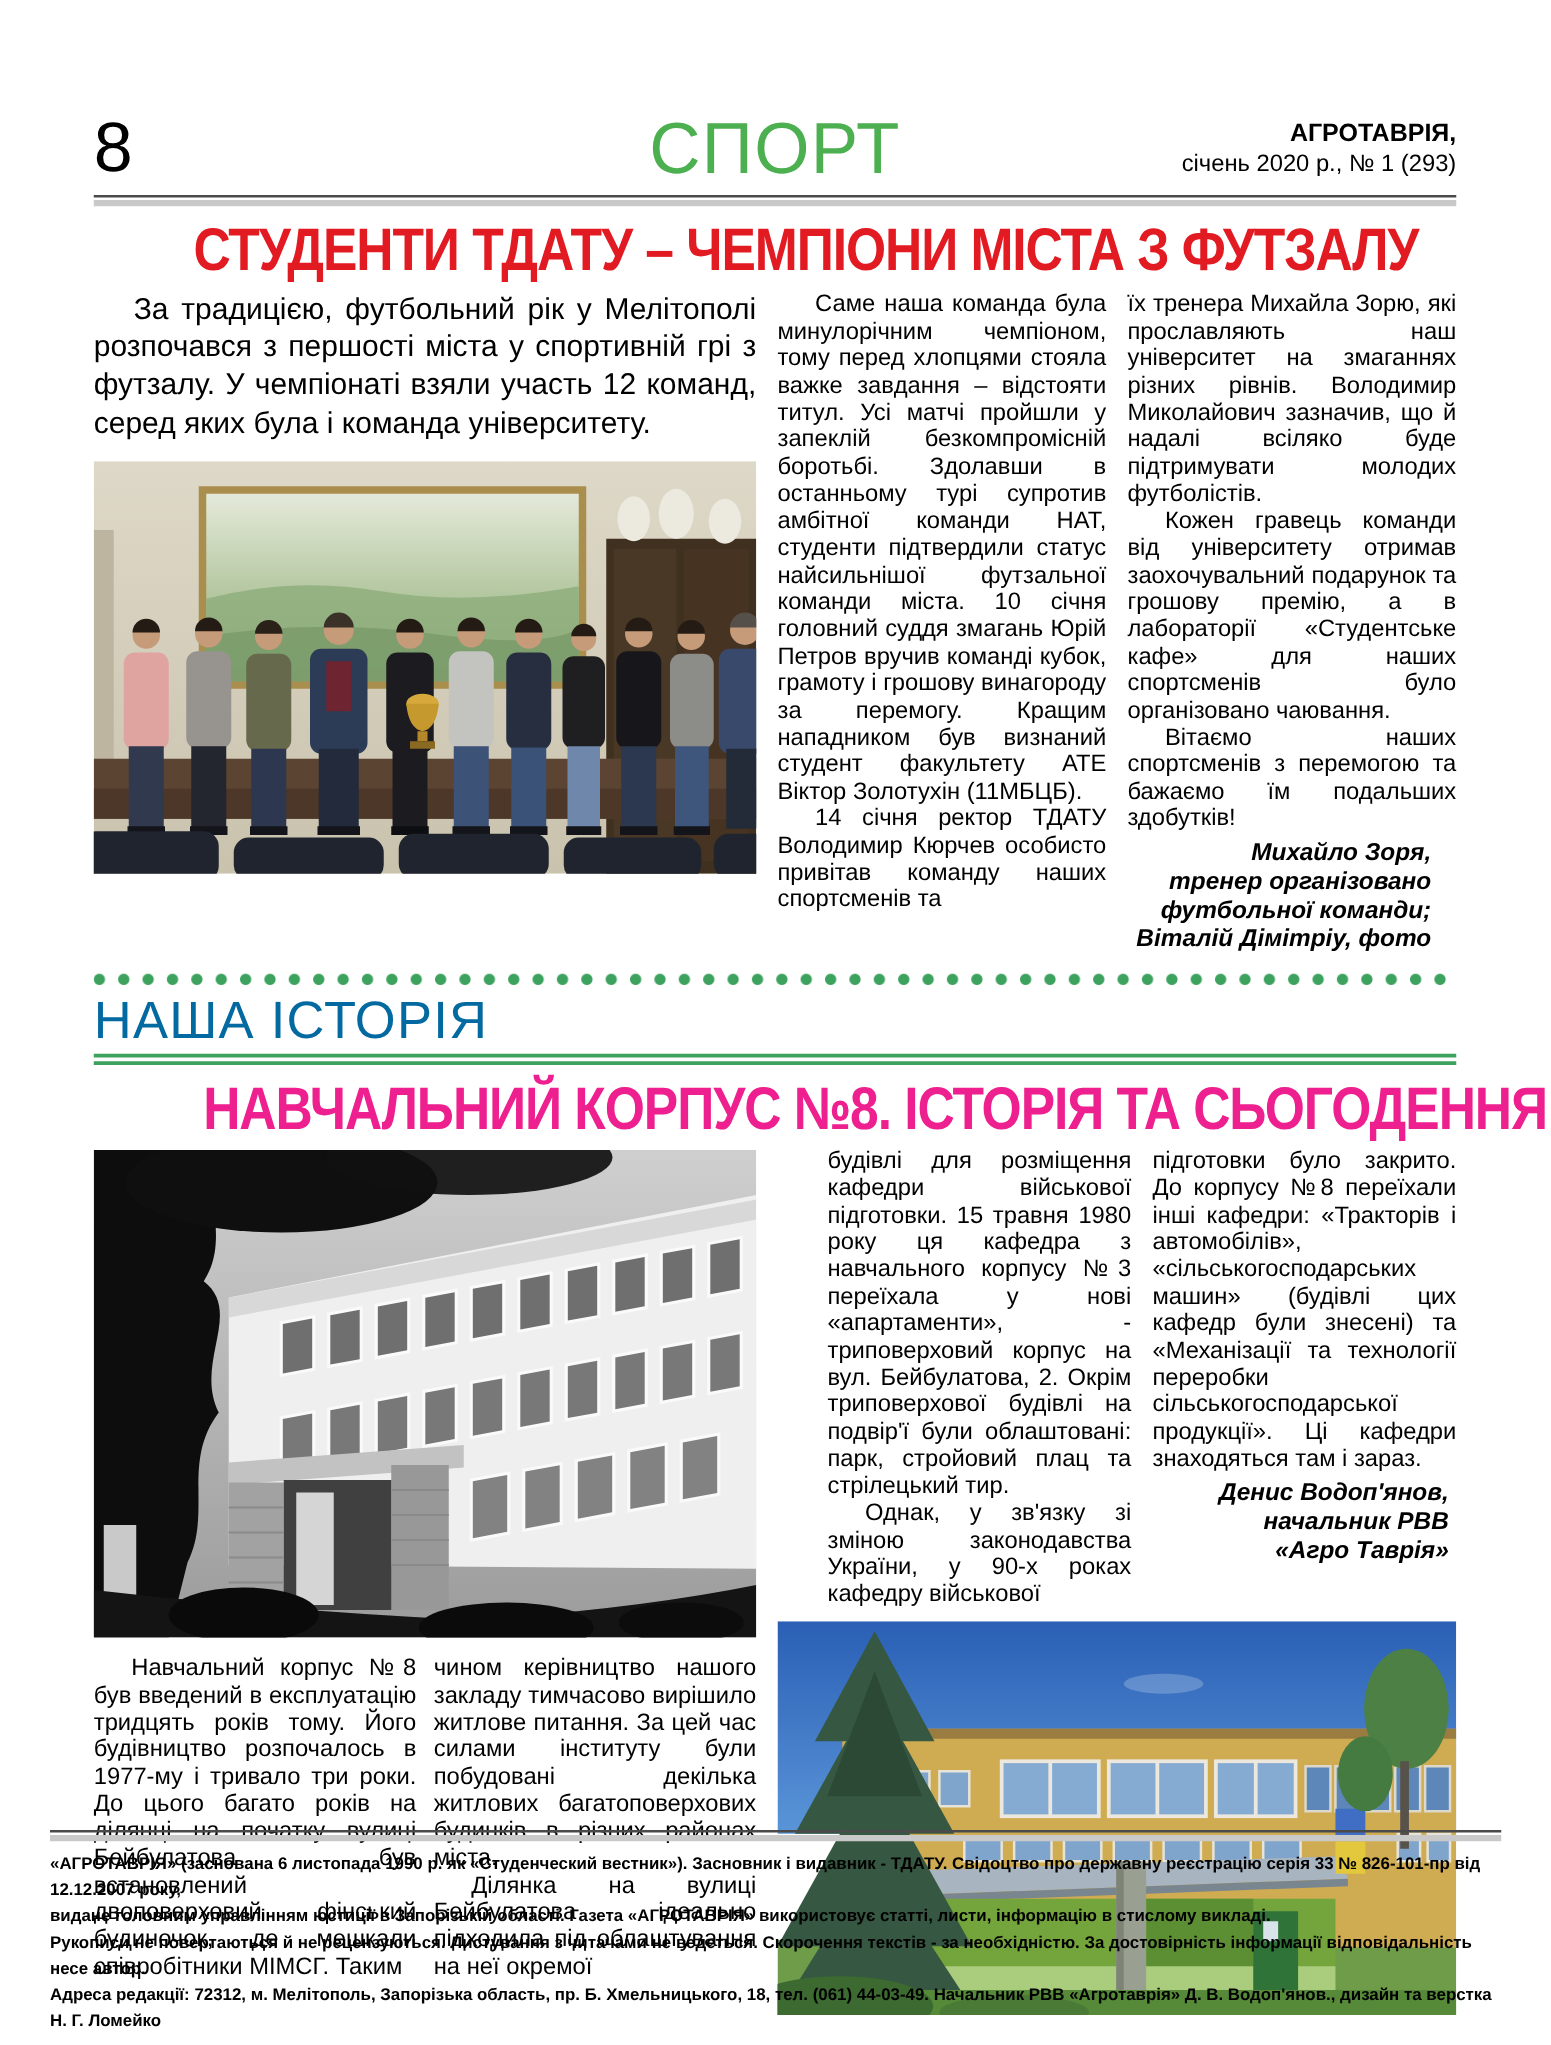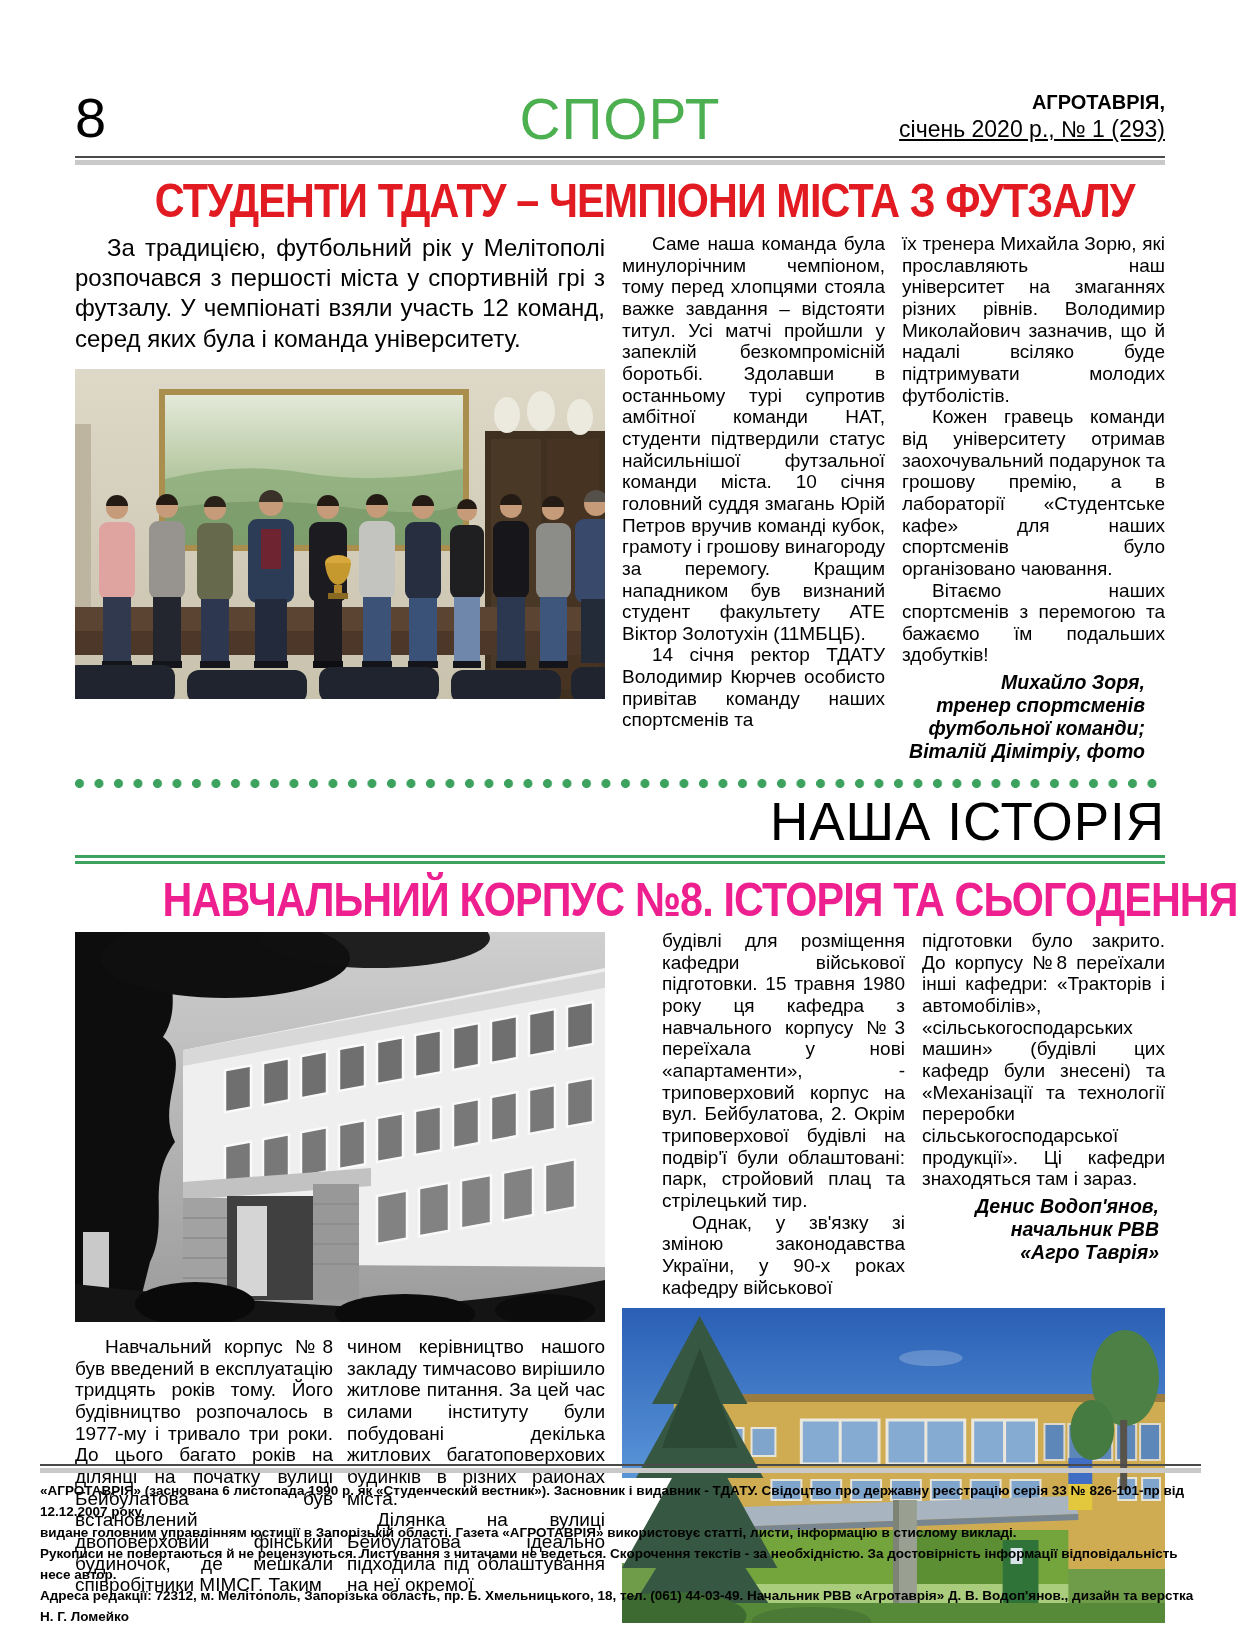--- a/index.html
+++ b/index.html
@@ -9,21 +9,21 @@
   }
   .page{padding:0 76px 0 75px;position:relative;}
 
   
   .header{position:relative;display:flex;justify-content:space-between;align-items:flex-end;padding-top:62px;height:82px;}
   .pagenum{font-size:56px;line-height:0.95;font-weight:400;}
   .section-title{position:absolute;left:50%;bottom:-4px;transform:translateX(-50%) scaleX(0.98);
     font-size:58px;font-weight:400;color:#4caf50;letter-spacing:1px;line-height:1;}
   .masthead{text-align:right;line-height:1.25;}
   .masthead .name{font-weight:bold;font-size:20px;}
-  .masthead .issue{font-size:23px;text-decoration:underline;}
+  .masthead .issue{font-size:19px;}
 
   .rule{margin-top:12px;}
   .rule .dark{height:2px;background:#4a4a4a;}
   .rule .light{height:5px;background:#c9c9c9;margin-top:2px;}
 
   .headline{margin:12px 0 4px;text-align:left;line-height:1;}
   .headline .condense{display:inline-block;transform:scaleX(0.86);transform-origin:center;white-space:nowrap;
     font-weight:700;font-size:48px;letter-spacing:-1px;}
   .headline.red .condense{color:#e21b23;}
   .headline.pink .condense{color:#ee1f8e;}
@@ -34,21 +34,21 @@
   .body-text p{font-size:19px;line-height:1.14;text-align:justify;margin:0;text-indent:30px;}
   .body-text p.noindent{text-indent:0;}
   .photo{display:block;margin-top:15px;}
   .signature{margin-top:5px;font-weight:bold;font-style:italic;font-size:19.5px;line-height:1.17;text-align:right;padding-right:20px;}
   .signature.center{text-align:right;padding-right:6px;}
 
   .dotted-divider{height:9px;margin:17px 0 6px;
     background-image:radial-gradient(circle at 4.5px 4.5px,#3ca25e 4.1px,transparent 4.9px);
     background-size:19.5px 9px;background-repeat:repeat-x;}
 
-  .history-title{text-align:right;color:#000000;font-size:53px;font-weight:400;line-height:1.05;letter-spacing:1px;}
+  .history-title{text-align:left;color:#0369a1;font-size:42px;font-weight:400;line-height:1.05;letter-spacing:1px;}
   .grule div{height:3px;background:#3ca25e;}
   .grule div + div{margin-top:3px;}
   .grule{margin-top:5px;}
 
   .history-grid{display:grid;grid-template-columns:530px 1fr;column-gap:17px;margin-top:6px;}
   .hist-right-cols{display:grid;grid-template-columns:1fr 1fr;column-gap:17px;margin-left:40px;}
   .bottom-cols{display:grid;grid-template-columns:1fr 1fr;column-gap:14px;margin-top:14px;}
 
   
   .footer{position:absolute;left:40px;right:40px;top:1452px;}
@@ -211,21 +211,21 @@
       <p>Саме наша команда була минулорічним чемпіоном, тому перед хлопцями стояла важке завдання – відстояти титул. Усі матчі пройшли у запеклій безкомпромісній боротьбі. Здолавши в останньому турі супротив амбітної команди НАТ, студенти підтвердили статус найсильнішої футзальної команди міста. 10 січня головний суддя змагань Юрій Петров вручив команді кубок, грамоту і грошову винагороду за перемогу. Кращим нападником був визнаний студент факультету АТЕ Віктор Золотухін (11МБЦБ).</p>
       <p>14 січня ректор ТДАТУ Володимир Кюрчев особисто привітав команду наших спортсменів та</p>
     </div>
 
     <div class="body-text">
       <p class="noindent">їх тренера Михайла Зорю, які прославляють наш університет на змаганнях різних рівнів. Володимир Миколайович зазначив, що й надалі всіляко буде підтримувати молодих футболістів.</p>
       <p>Кожен гравець команди від університету отримав заохочувальний подарунок та грошову премію, а в лабораторії «Студентське кафе» для наших спортсменів було організовано чаювання.</p>
       <p>Вітаємо наших спортсменів з перемогою та бажаємо їм подальших здобутків!</p>
       <div class="signature">
         <div>Михайло Зоря,</div>
-        <div>тренер спортсменів</div>
+        <div>тренер організовано</div>
         <div>футбольної команди;</div>
         <div>Віталій Дімітріу, фото</div>
       </div>
     </div>
   </div>
 
   <div class="dotted-divider"></div>
 
   <div class="history-title">НАША ІСТОРІЯ</div>
   <div class="grule">

